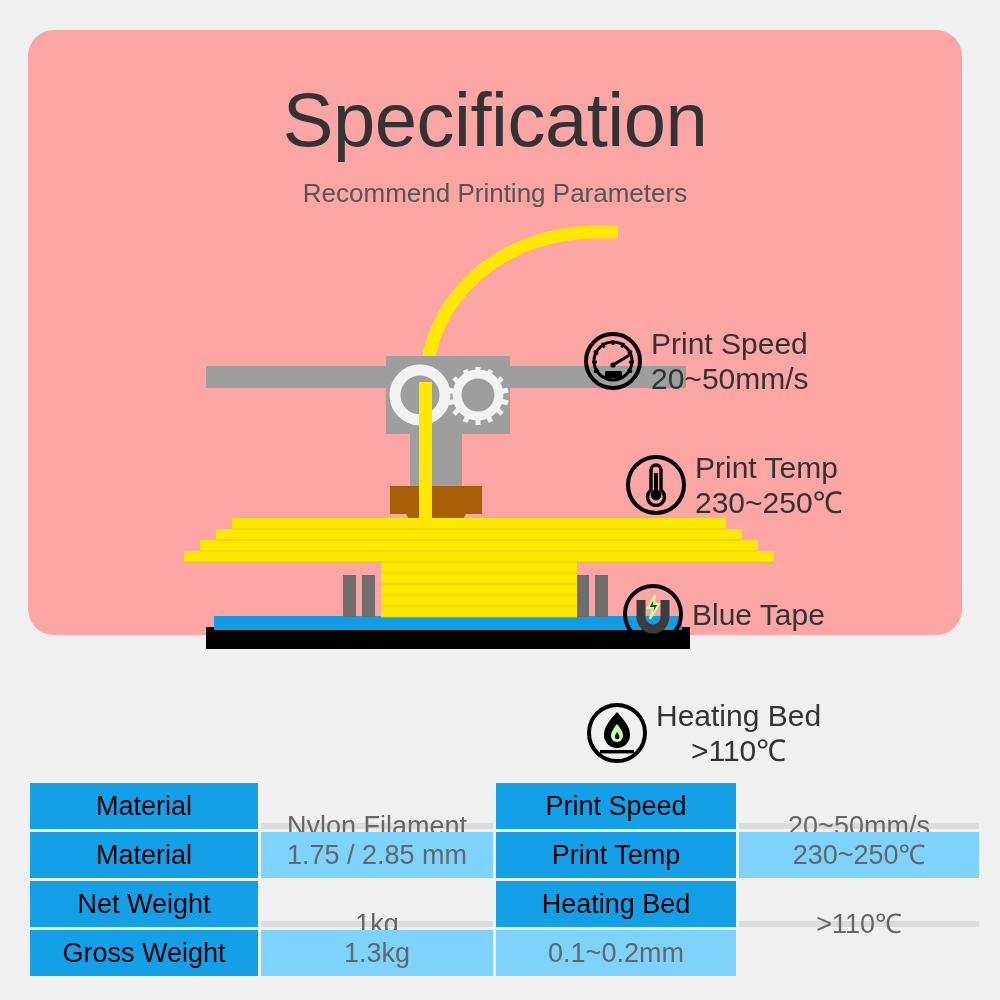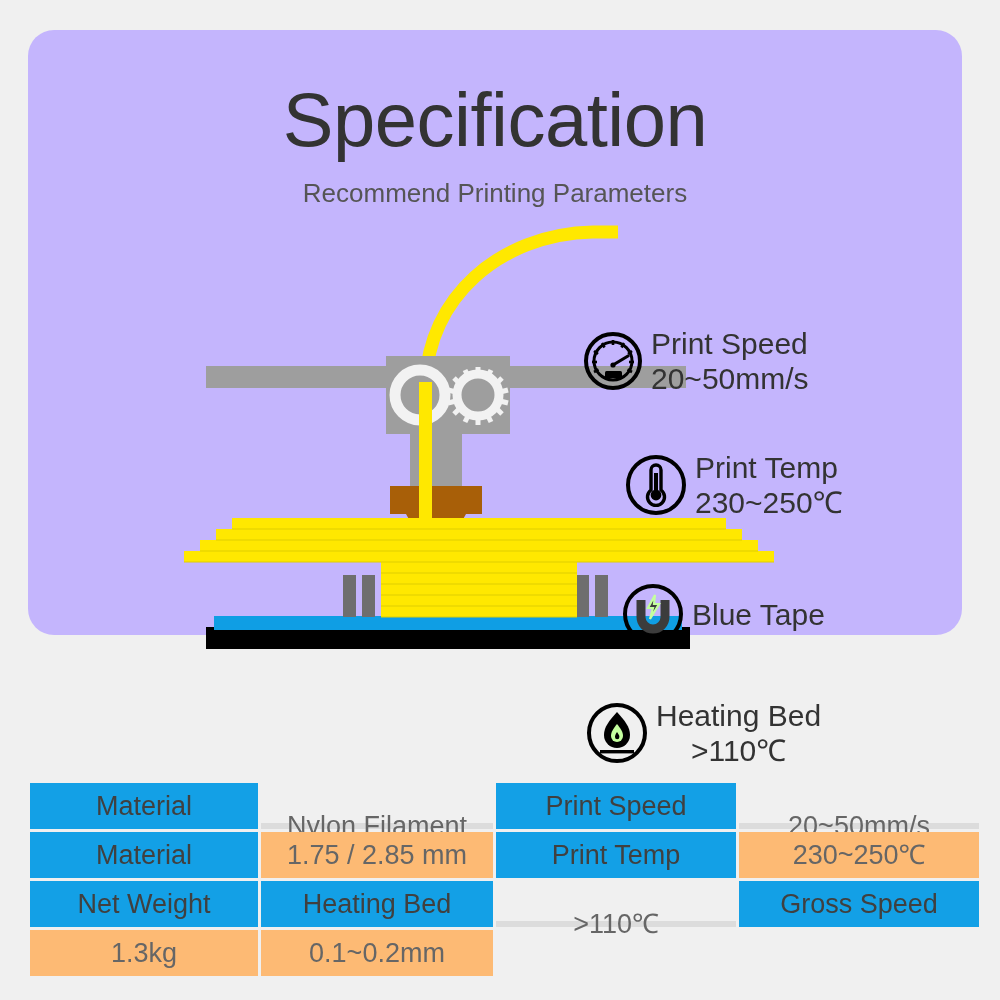--- a/index.html
+++ b/index.html
@@ -20,21 +20,21 @@
     height: 1000px;
   }
 
   
   .green-panel {
     position: absolute;
     left: 28px;
     top: 30px;
     width: 934px;
     height: 605px;
-    background: #c4b5fd;
+    background: #fca5a5;
     border-radius: 26px;
   }
 
   .title {
     position: absolute;
     left: 0;
     top: 48px;
     width: 934px;
     text-align: center;
     font-size: 76px;
@@ -106,27 +106,27 @@
   .cell {
     display: flex;
     align-items: center;
     justify-content: center;
     font-size: 27px;
     line-height: 30px;
     white-space: nowrap;
   }
   .cell.key {
     background: #13a0e6;
-    color: #404040;
+    color: #000000;
   }
   .cell.val {
     color: #666666;
   }
   .cell.val.dark  { background: #dcdcdc; margin-top: 40px; }
-  .cell.val.light { background: #fdba74; }
+  .cell.val.light { background: #7dd3fc; }
 </style>
 </head>
 <body>
 
 <div id="root">
 
   <div class="green-panel">
 
     <div class="title">Specification</div>
     <div class="subtitle">Recommend Printing Parameters</div>
@@ -275,21 +275,22 @@
     <div class="cell val dark">Nylon Filament</div>
     <div class="cell key">Print Speed</div>
     <div class="cell val dark">20~50mm/s</div>
 
     <div class="cell key">Material</div>
     <div class="cell val light">1.75 / 2.85 mm</div>
     <div class="cell key">Print Temp</div>
     <div class="cell val light">230~250℃</div>
 
     <div class="cell key">Net Weight</div>
+    <div class="cell val dark">1kg</div>
     <div class="cell key">Heating Bed</div>
     <div class="cell val dark">&gt;110℃</div>
 
-    <div class="cell key">Gross Speed</div>
+    <div class="cell key">Gross Weight</div>
     <div class="cell val light">1.3kg</div>
     <div class="cell val light">0.1~0.2mm</div>
   </div>
 
 </div>
 
 </body></html>

